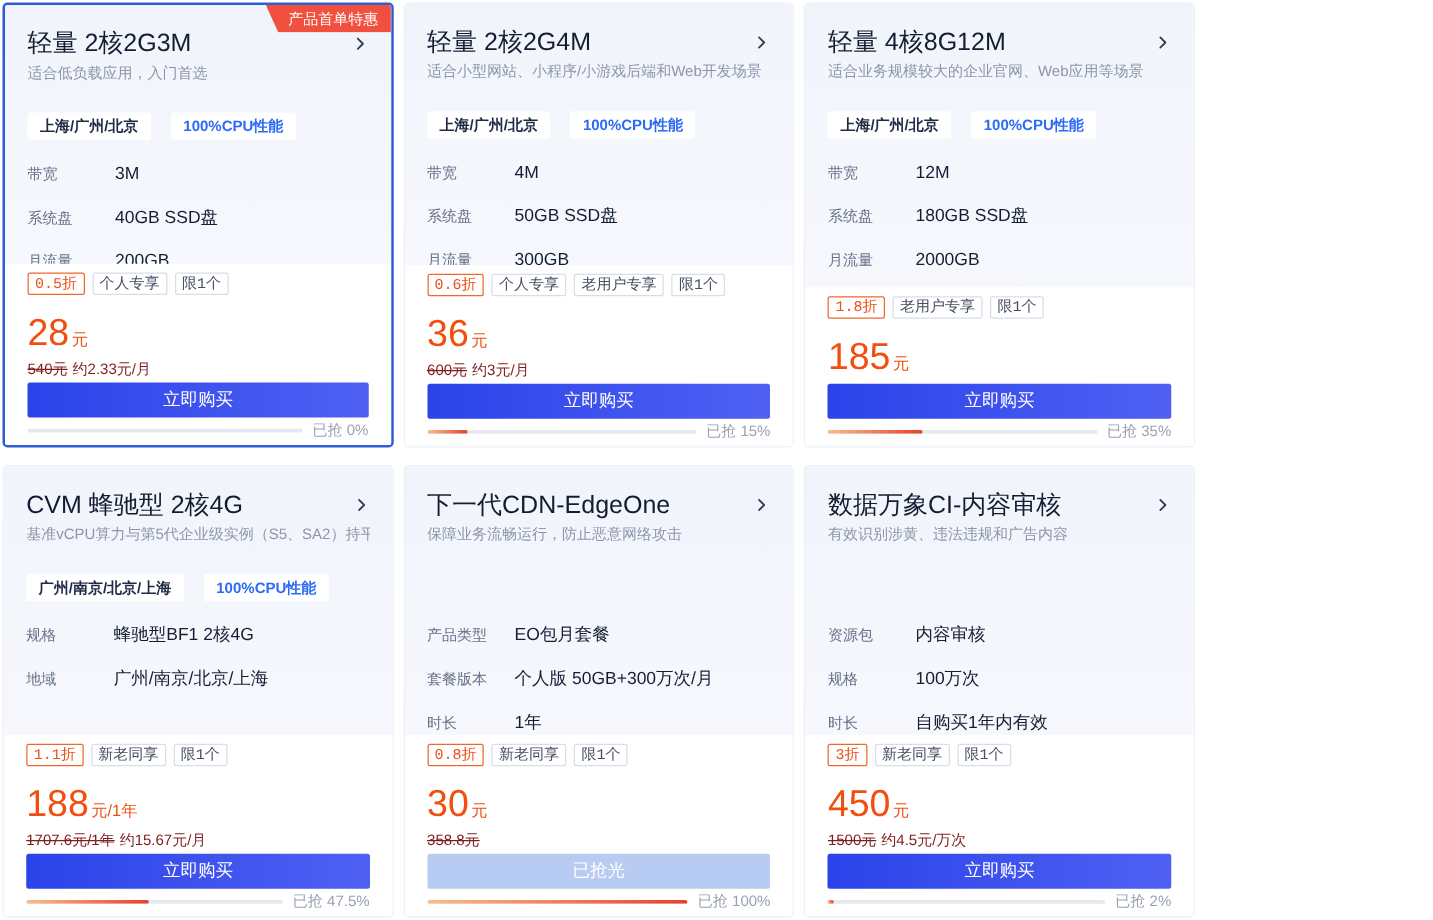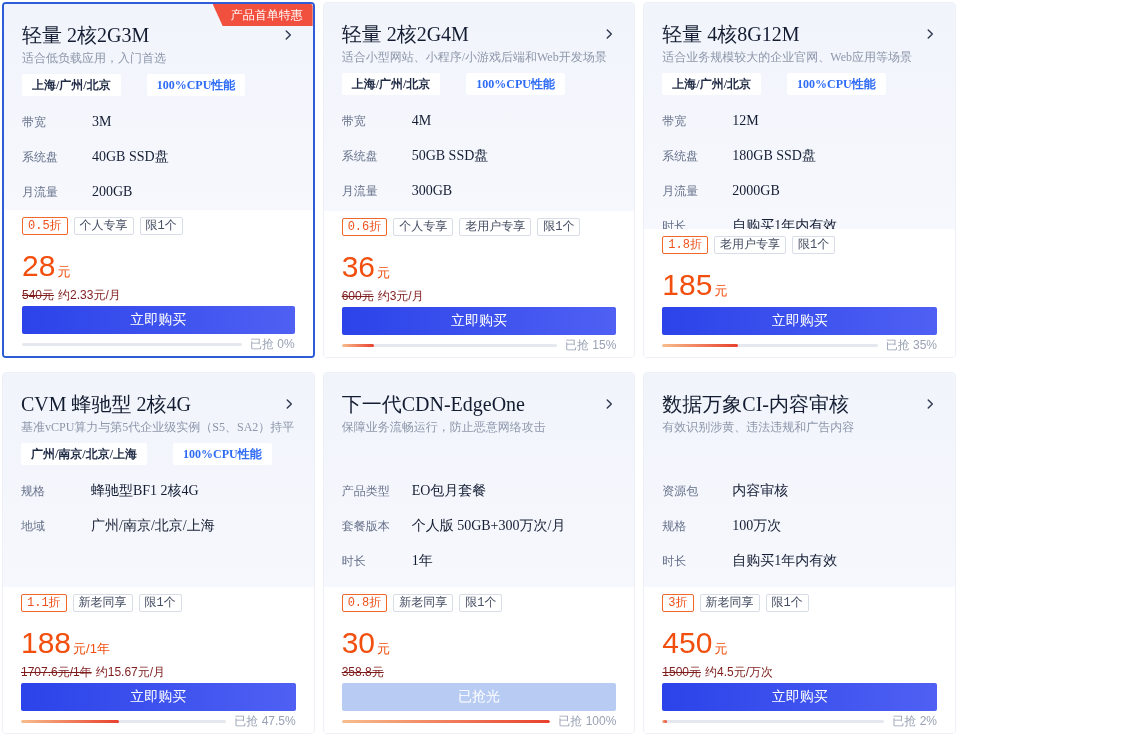--- a/index.html
+++ b/index.html
@@ -5,27 +5,27 @@
   * { box-sizing: border-box; margin: 0; padding: 0; }
   html,body { width: 1146px; height: 736px; background: #ffffff;
     font-family: "Liberation Sans", "DejaVu Sans", sans-serif; }
   .grid { display: grid; width: 958px; height: 736px;
     grid-template-columns: repeat(3, 1fr); grid-template-rows: 356px 1fr;
     gap: 14px 8px; padding: 2px; }
   .card { position: relative; display: flex; flex-direction: column;
     border: 1px solid #edf0f7; border-radius: 4px; background: #fff; overflow: hidden; }
   .card.selected { border: 2px solid #2e5cd6; }
   .card-top { flex: 1; min-height: 0; padding: 20px 18px 0;
-    background: linear-gradient(180deg, #f1f4fb, #f6f8fd); font-family: Liberation Serif, serif; }
+    background: linear-gradient(180deg, #f1f4fb, #f6f8fd); }
   .card-bottom { background: #fff; padding: 6px 18px 6px; }
   .title-row { display: flex; justify-content: space-between; align-items: center; }
   .title { font-size: 20px; font-weight: 500; color: #131c31; line-height: 22px; white-space: nowrap; }
   .chevron { display: flex; align-items: center; cursor: pointer; }
   .subtitle { margin-top: 4px; font-size: 12px; color: #8d96aa; line-height: 16px; white-space: nowrap; overflow: hidden; }
-  .tags { margin-top: 8px; display: flex; gap: 26px; min-height: 22px; }
+  .tags { margin-top: 24px; display: flex; gap: 16px; min-height: 22px; }
   .tag { background: #fff; font-size: 12px; line-height: 16px; padding: 3px 10px;
     color: #1f2a45; font-weight: 600; border-radius: 2px; white-space: nowrap; }
   .tag.cpu { color: #2d6bf5; }
   .specs { margin-top: 16px; }
   .spec-row { display: flex; align-items: baseline; margin-bottom: 15px; }
   .spec-label { flex: none; width: 70px; font-size: 12px; color: #67718a; }
   .spec-value { font-size: 14px; color: #141d33; line-height: 20px; white-space: nowrap; }
   .badges { display: flex; align-items: center; gap: 6px; height: 20px; margin-bottom: 3px; font-family: Liberation Mono, monospace; }
   .badge { font-size: 12px; line-height: 16px; padding: 0 5px; border: 1px solid #d8dde7;
     border-radius: 2px; color: #454e63; background: #fff; white-space: nowrap; }

